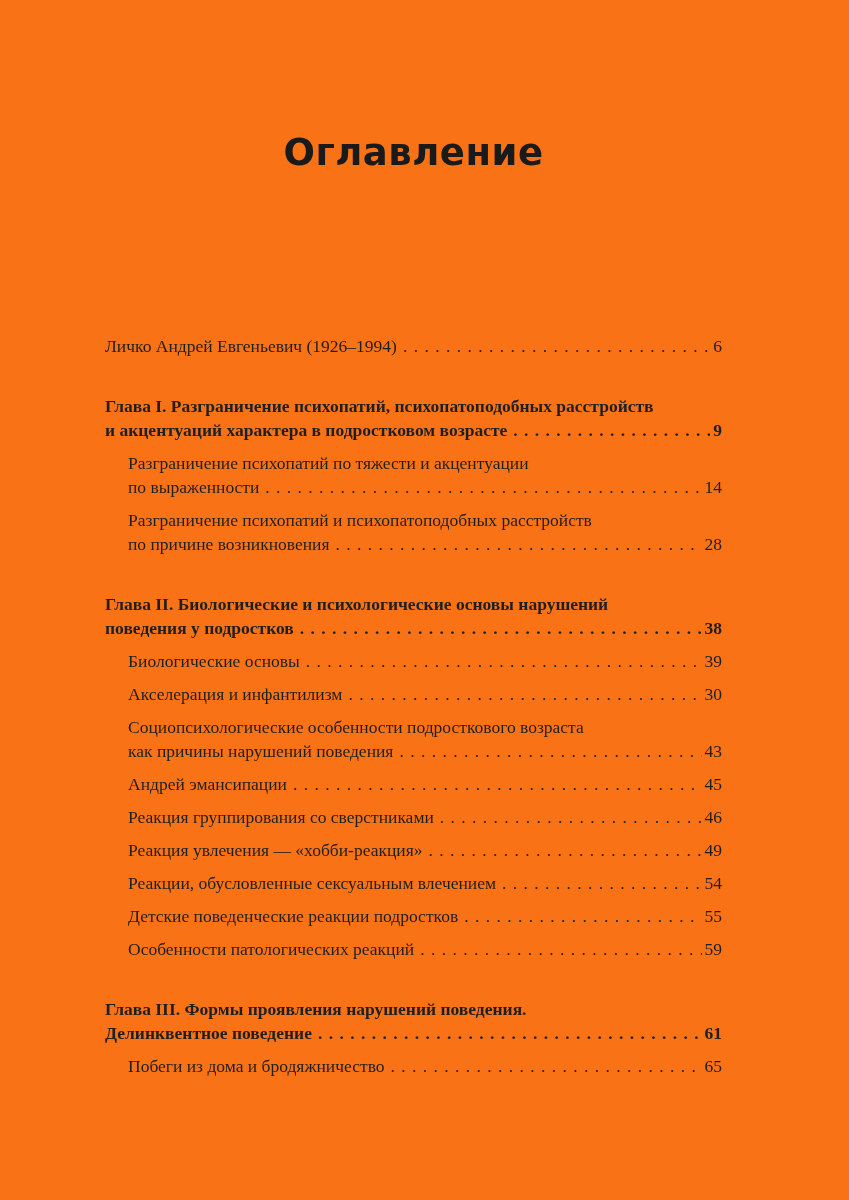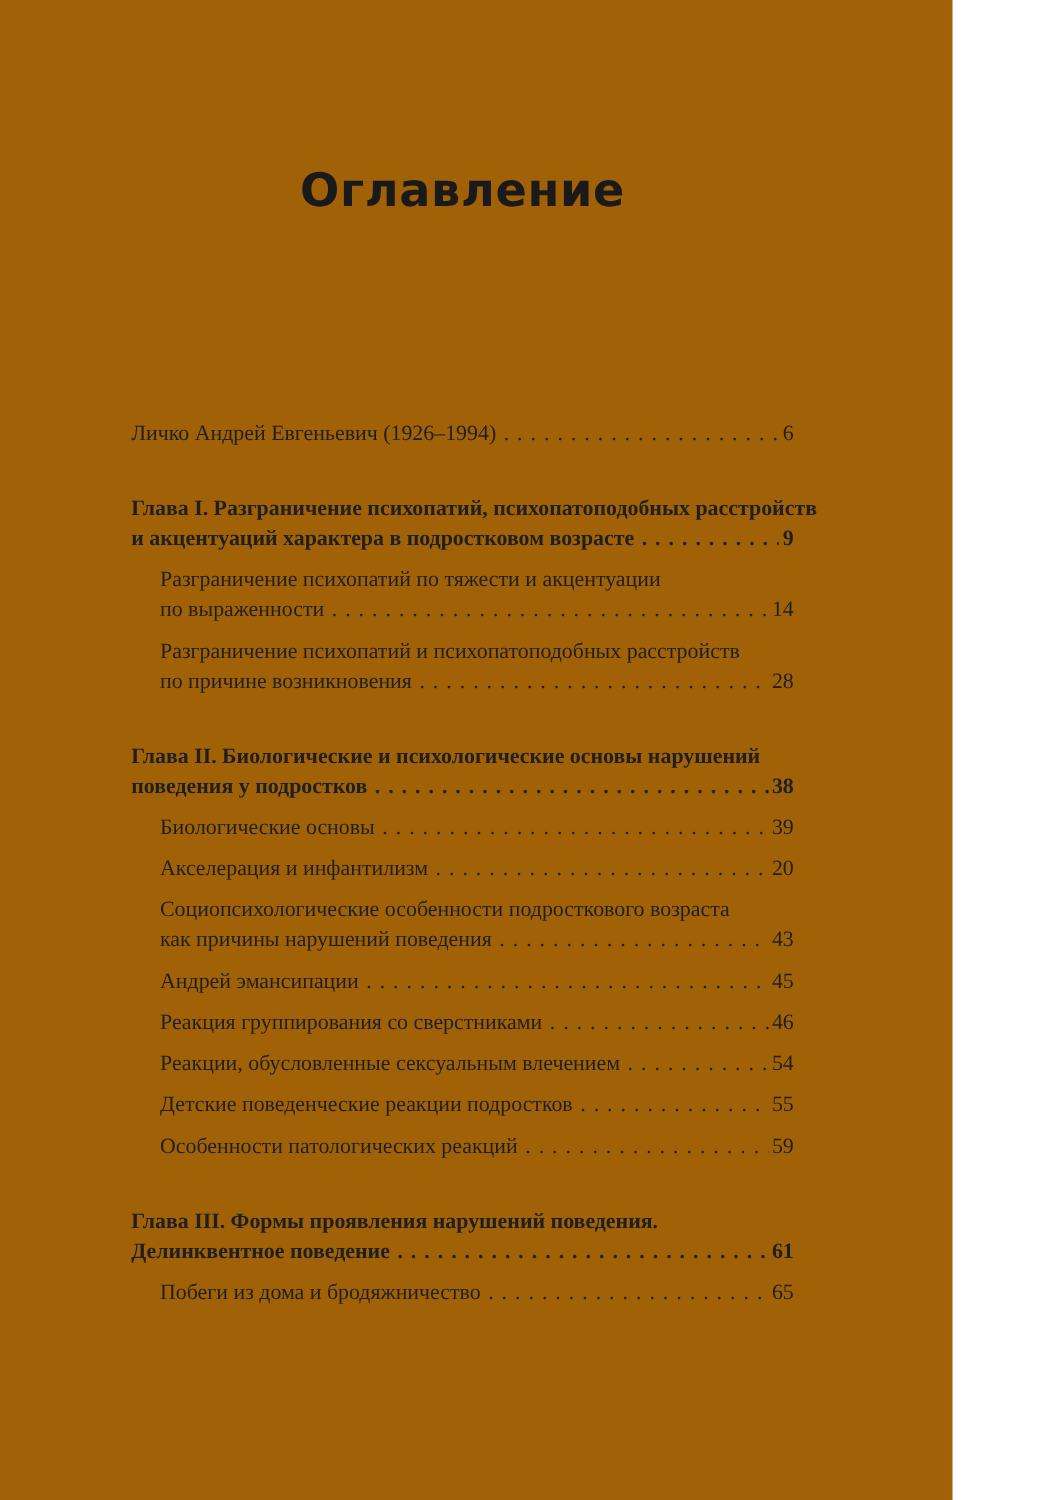--- a/index.html
+++ b/index.html
@@ -2,23 +2,23 @@
 <html><head>
 <meta charset="utf-8">
 <style>
   html, body {
     margin: 0;
     padding: 0;
     background: #ffffff;
   }
   .page {
     position: relative;
-    width: 762px;
+    width: 849px;
     height: 1200px;
-    background: #a16207;
+    background: #f97316;
     box-sizing: border-box;
     padding: 131px 127px 0 105px;
     font-family: "Liberation Serif", serif;
     color: #1f1f1f;
     overflow: hidden;
   }
   .doc-title {
     margin: 0 0 160px 0;
     text-align: center;
     font-family: "DejaVu Sans", sans-serif;
@@ -127,21 +127,21 @@
         <span class="txt">Биологические основы</span>
         <span class="leader"></span>
         <span class="pagenum">39</span>
       </div>
     </div>
 
     <div class="entry sub">
       <div class="last-line">
         <span class="txt">Акселерация и инфантилизм</span>
         <span class="leader"></span>
-        <span class="pagenum">20</span>
+        <span class="pagenum">30</span>
       </div>
     </div>
 
     <div class="entry sub">
       <div class="first-line">Социопсихологические особенности подросткового возраста</div>
       <div class="last-line">
         <span class="txt">как причины нарушений поведения</span>
         <span class="leader"></span>
         <span class="pagenum">43</span>
       </div>
@@ -156,20 +156,27 @@
     </div>
 
     <div class="entry sub">
       <div class="last-line">
         <span class="txt">Реакция группирования со сверстниками</span>
         <span class="leader"></span>
         <span class="pagenum">46</span>
       </div>
     </div>
 
+    <div class="entry sub">
+      <div class="last-line">
+        <span class="txt">Реакция увлечения — «хобби-реакция»</span>
+        <span class="leader"></span>
+        <span class="pagenum">49</span>
+      </div>
+    </div>
 
     <div class="entry sub">
       <div class="last-line">
         <span class="txt">Реакции, обусловленные сексуальным влечением</span>
         <span class="leader"></span>
         <span class="pagenum">54</span>
       </div>
     </div>
 
     <div class="entry sub">

